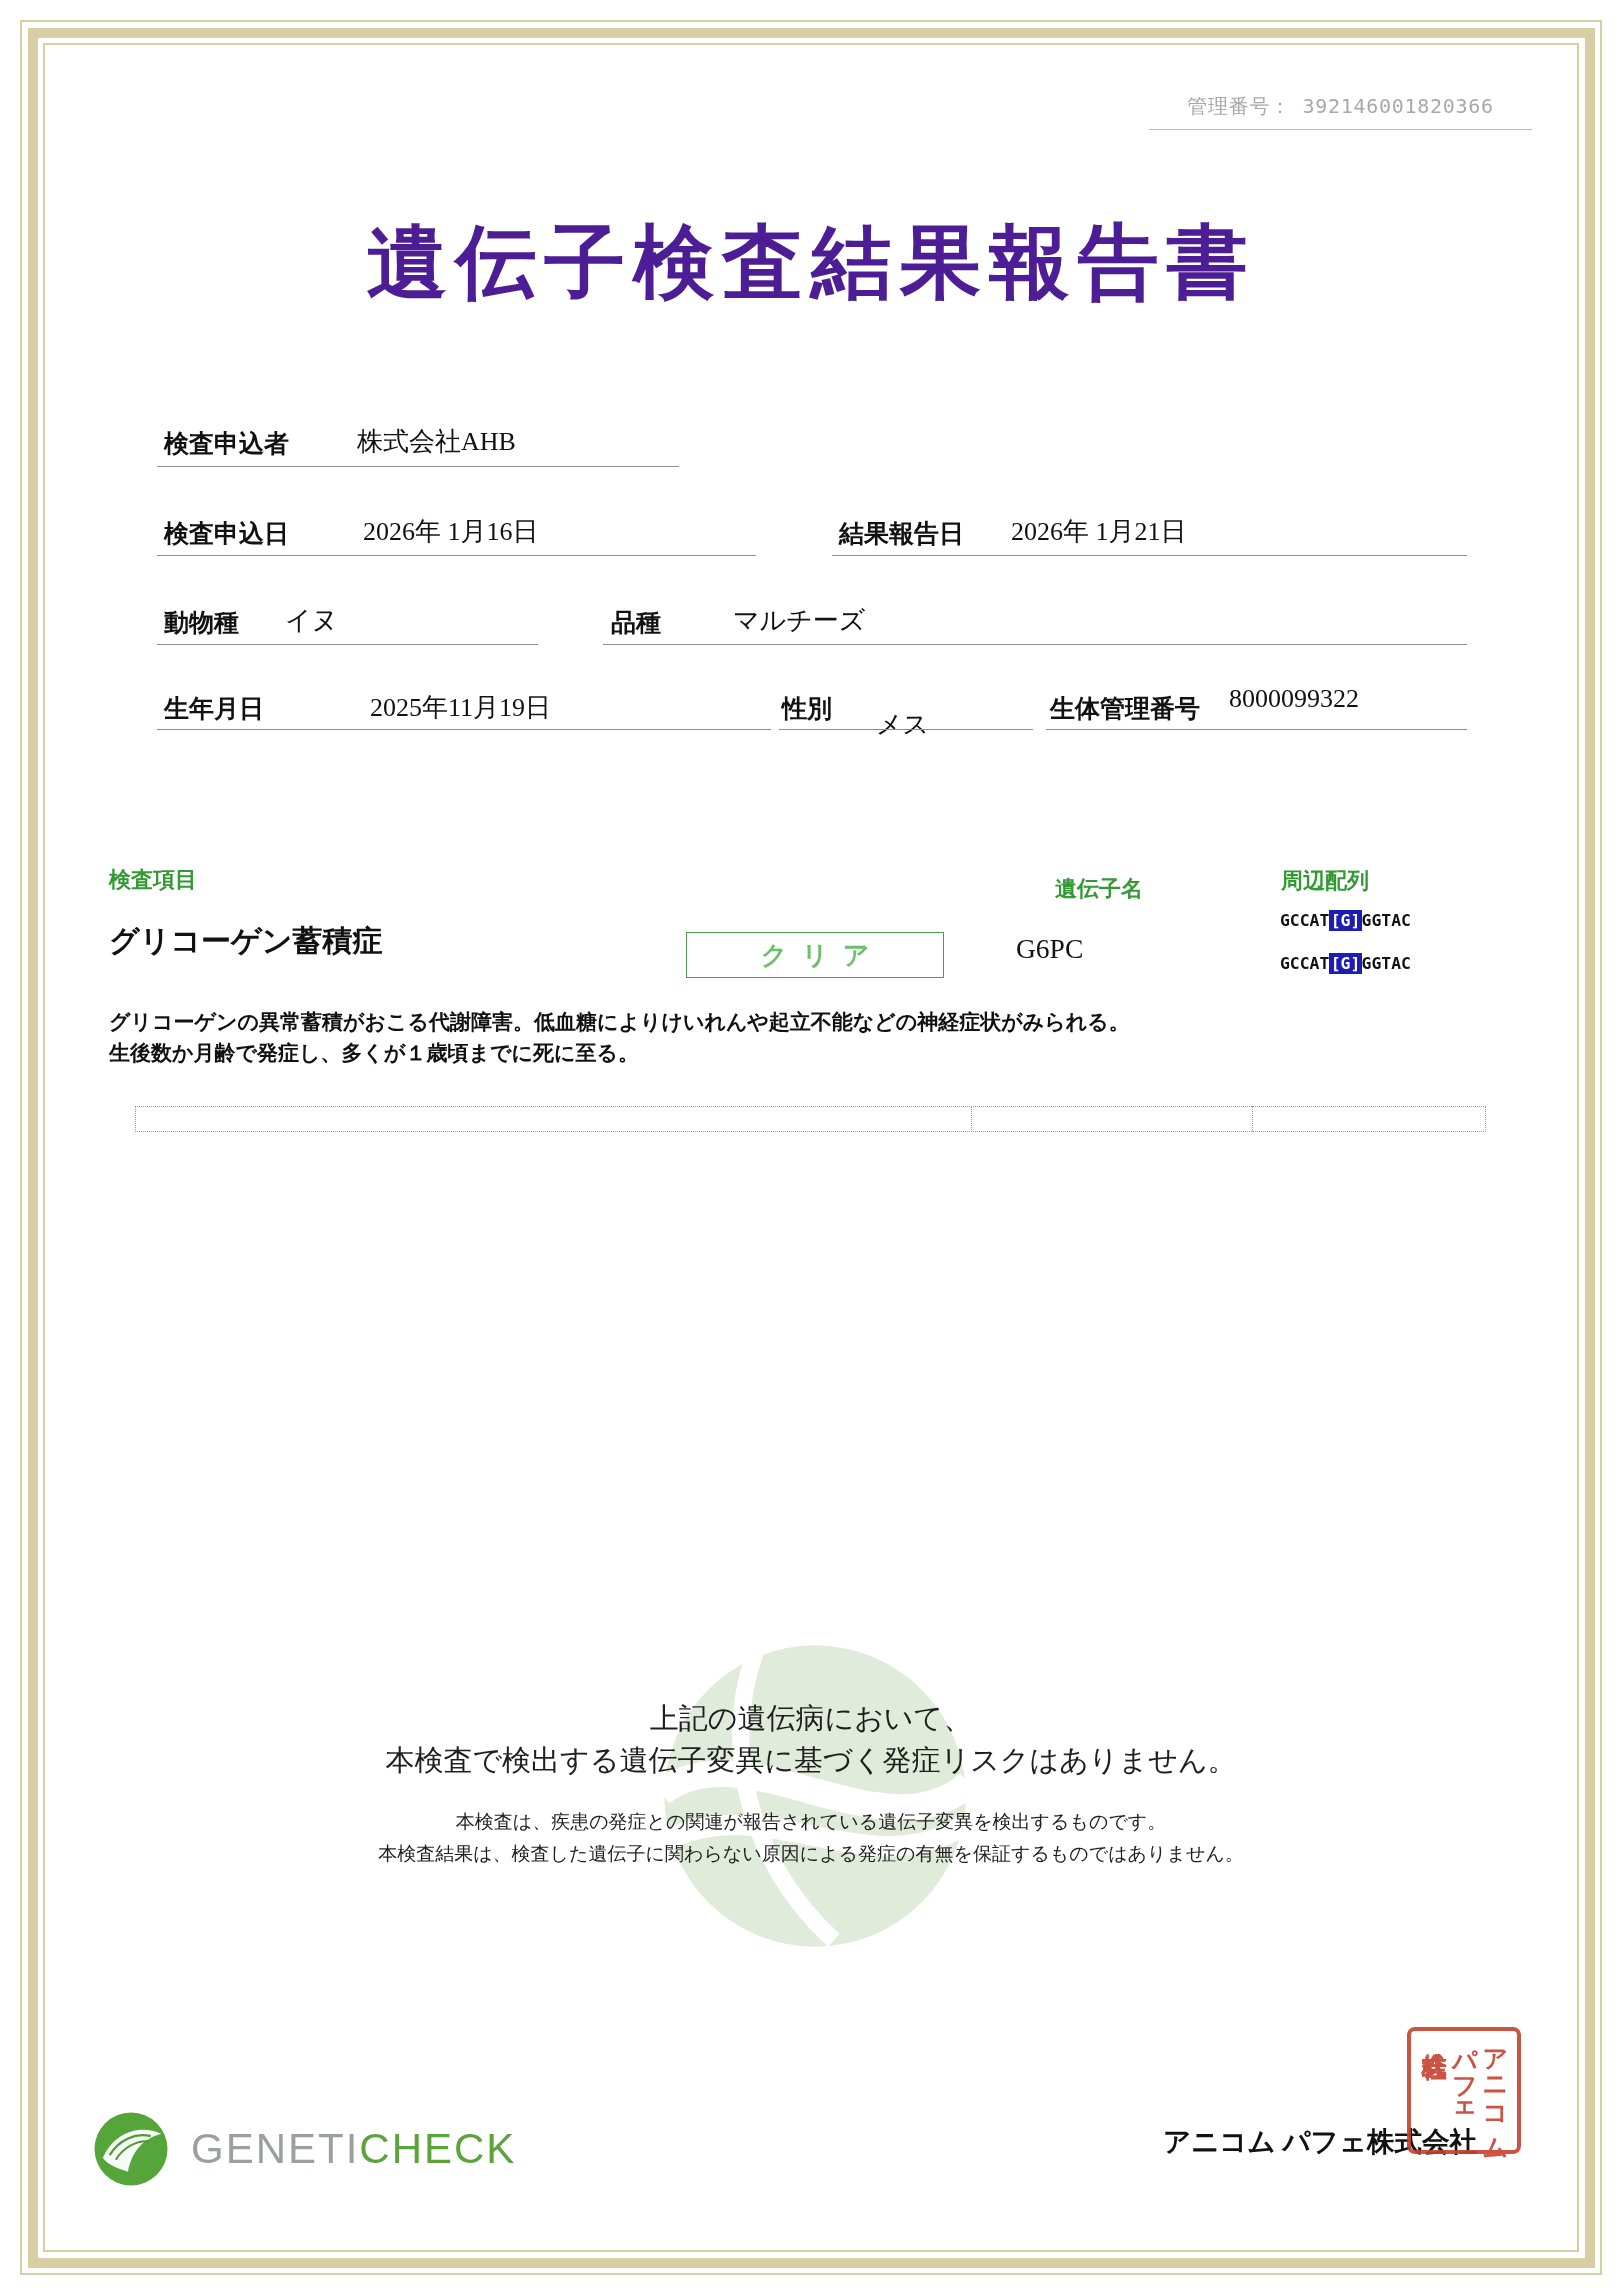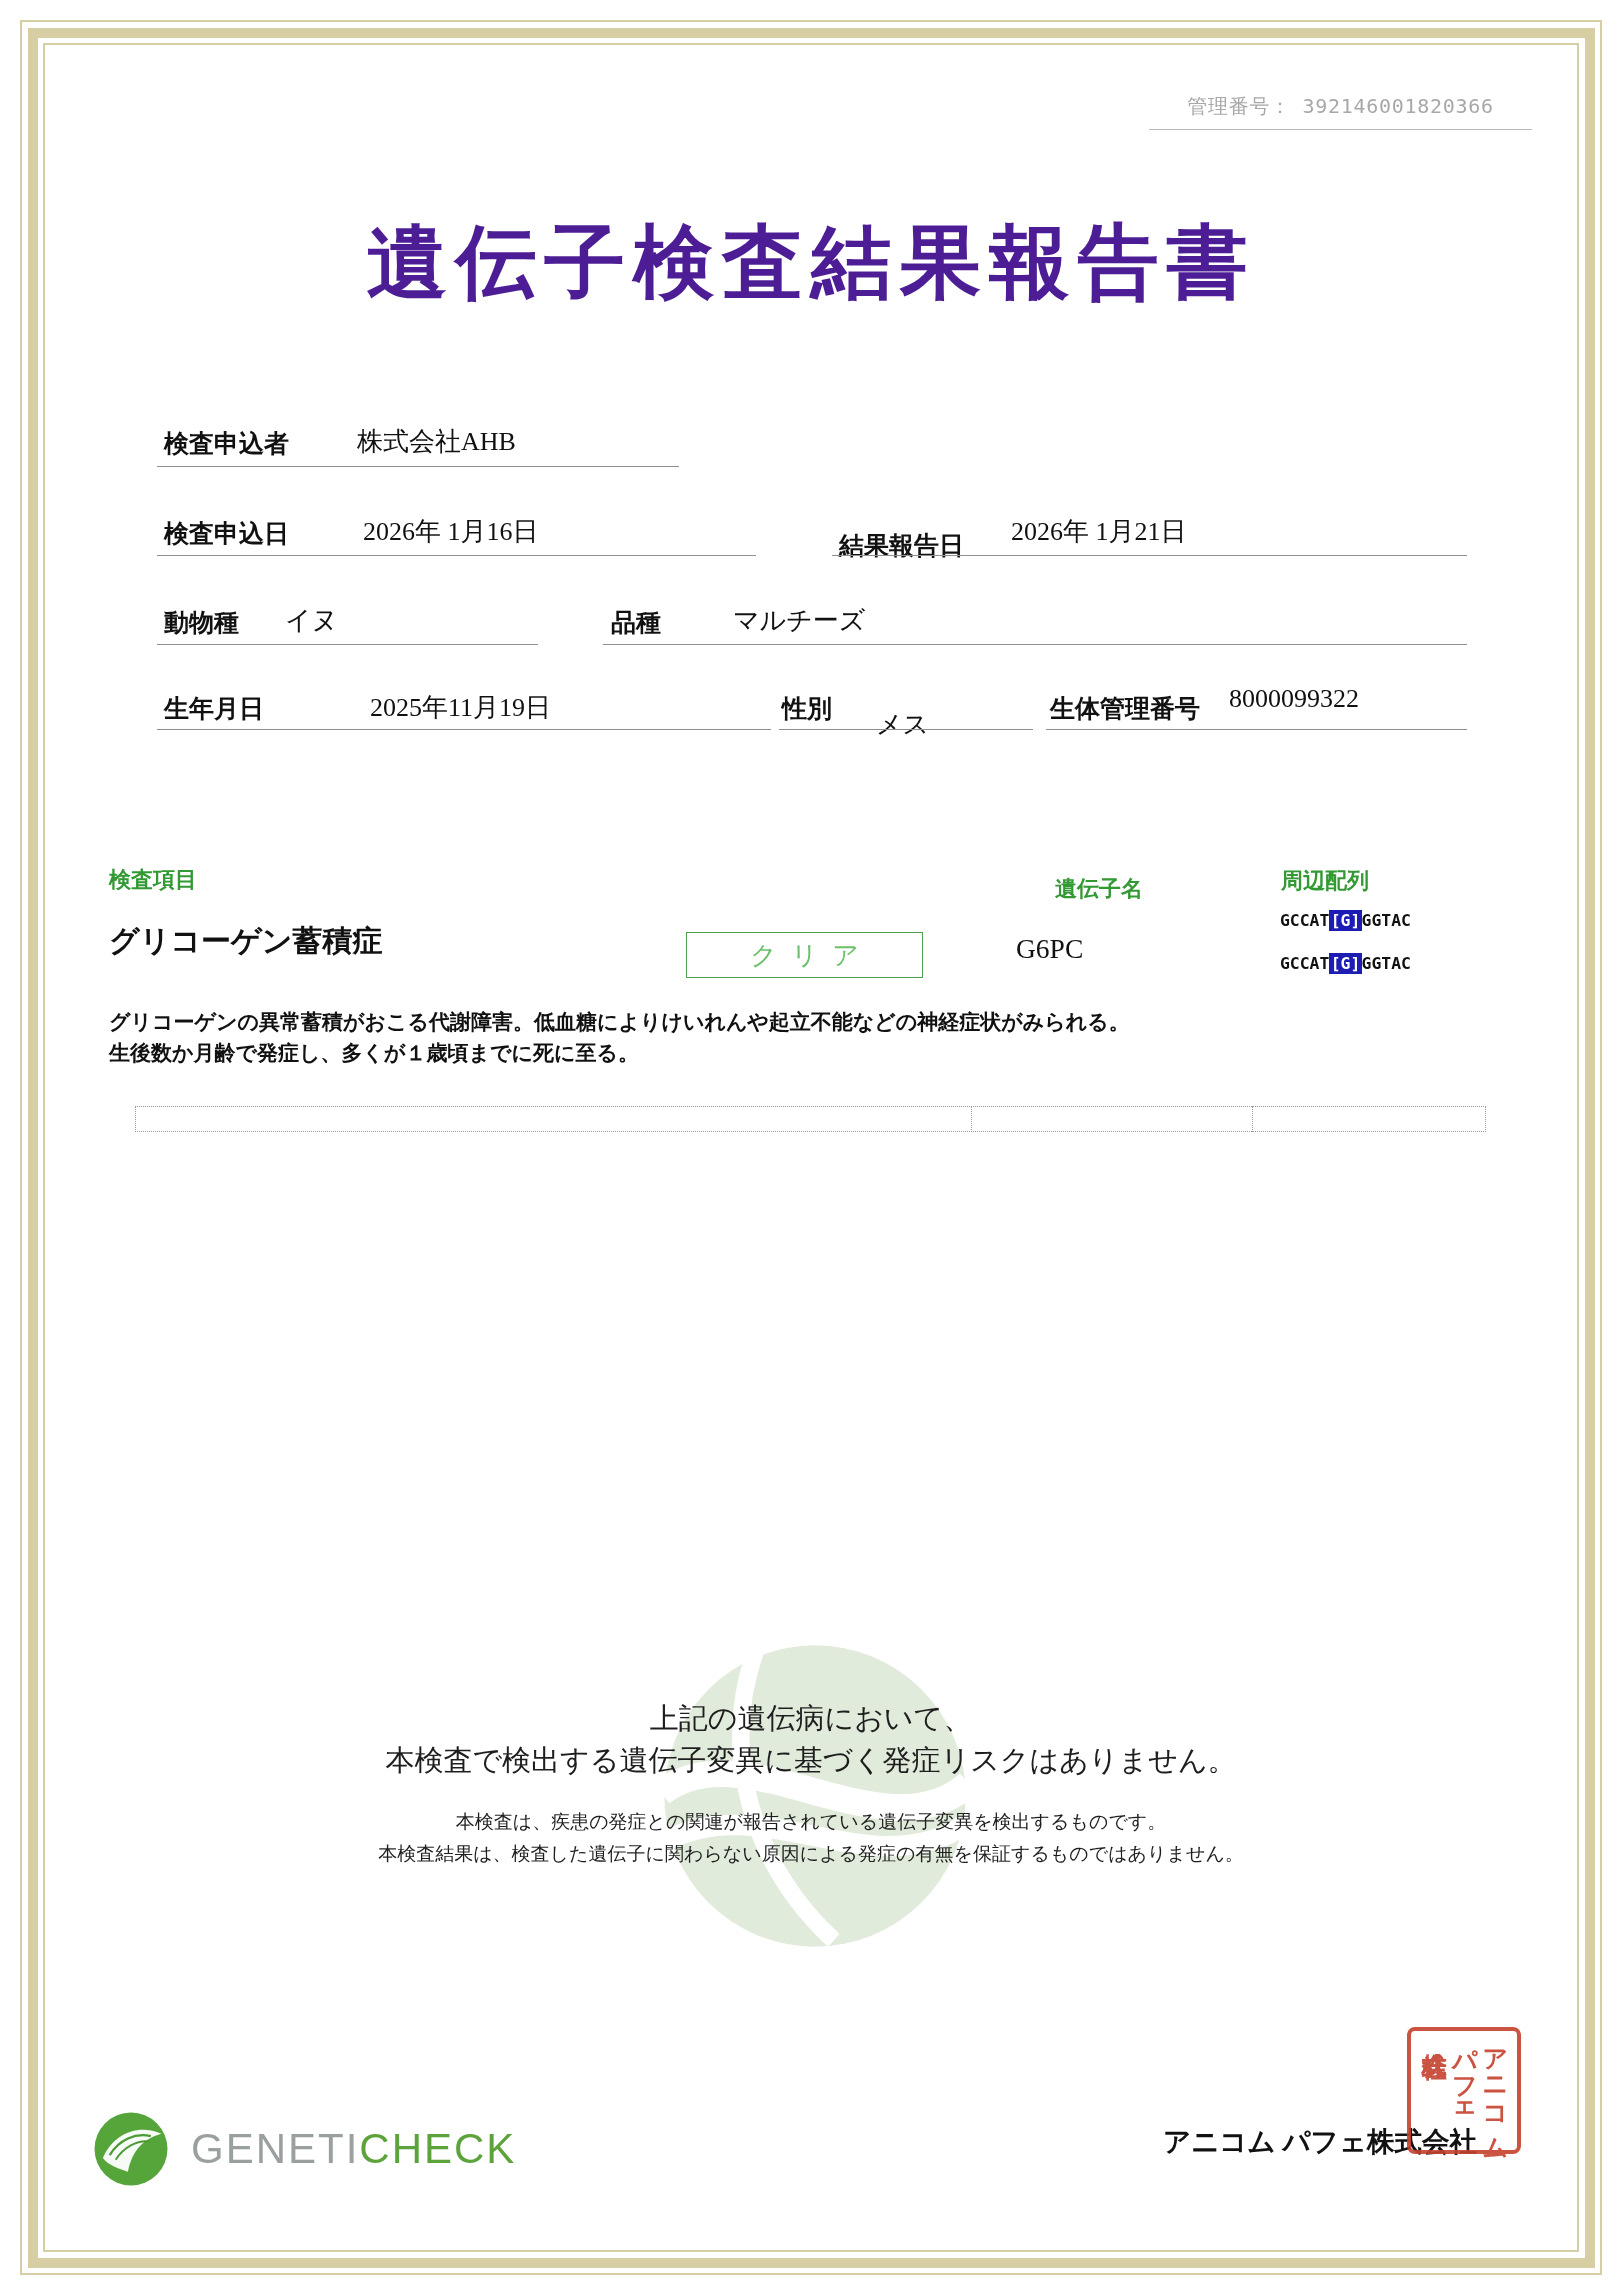--- a/index.html
+++ b/index.html
@@ -20,23 +20,23 @@
 
   .title { position:absolute; top:209px; left:0; width:100%; text-align:center;
            font-size:81px; font-weight:700; letter-spacing:7.9px; color:#4c1d95; white-space:nowrap; }
 
   .lbl { position:absolute; font-size:25px; font-weight:700; white-space:nowrap; }
   .val { position:absolute; font-size:26px; white-space:nowrap; }
   .uline { position:absolute; height:1.3px; background:#8f8f8f; }
 
   .ghead { position:absolute; font-size:22px; font-weight:700; color:var(--green,#339933); white-space:nowrap; }
   .item-name { position:absolute; font-size:30px; font-weight:700; white-space:nowrap; }
-  .badge { position:absolute; left:686px; top:932px; width:237px; height:46px;
+  .badge { position:absolute; left:686px; top:932px; width:258px; height:46px;
            border:1.3px solid #4f9e4f; display:flex; align-items:center; justify-content:center;
-           font-size:26px; letter-spacing:14.4px; text-indent:14.4px; color:var(--badge_green,#6cc06c); }
+           font-size:26px; letter-spacing:14.4px; text-indent:14.4px; color:var(--badge_green,#6cc06c);font-weight:bold; }
   .gene { position:absolute; font-size:27.5px; white-space:nowrap; }
   .seq { position:absolute; font-family:"DejaVu Sans Mono",monospace; font-size:16.4px; font-weight:700; white-space:nowrap; }
   .seq .variant { background:var(--variant_blue,#1d1db5); color:#ffffff; padding:0.7px 1.3px; }
 
   .desc { position:absolute; font-size:21px; font-weight:700; white-space:nowrap; }
   .note-green { position:absolute; font-size:21.6px; font-weight:700; color:var(--green,#339933); white-space:nowrap; }
 
   .dotted { position:absolute; left:135px; top:1106px; width:1351px; height:26px; border:1.3px dotted #9a9a9a; }
   .dotted .sep { position:absolute; top:-1.3px; bottom:-1.3px; width:0; border-left:1.3px dotted #9a9a9a; }
 
@@ -73,21 +73,21 @@
 
   <div class="title">遺伝子検査結果報告書</div>
 
   <div class="lbl" style="left:164px; top:427px;">検査申込者</div>
   <div class="val" style="left:357px; top:424px;">株式会社AHB</div>
   <div class="uline" style="left:157px; top:466px; width:522px;"></div>
 
   <div class="lbl" style="left:164px; top:517px;">検査申込日</div>
   <div class="val" style="left:363px; top:514px;">2026年 1月16日</div>
   <div class="uline" style="left:157px; top:555px; width:599px;"></div>
-  <div class="lbl" style="left:839px; top:517px;margin-top:12px;">結果報告日</div>
+  <div class="lbl" style="left:839px; top:517px;">結果報告日</div>
   <div class="val" style="left:1011px; top:514px;">2026年 1月21日</div>
   <div class="uline" style="left:832px; top:555px; width:635px;"></div>
 
   <div class="lbl" style="left:164px; top:606px;">動物種</div>
   <div class="val" style="left:285px; top:603px;">イヌ</div>
   <div class="uline" style="left:157px; top:644px; width:381px;"></div>
   <div class="lbl" style="left:611px; top:606px;">品種</div>
   <div class="val" style="left:733px; top:603px;">マルチーズ</div>
   <div class="uline" style="left:603px; top:644px; width:864px;"></div>
 

